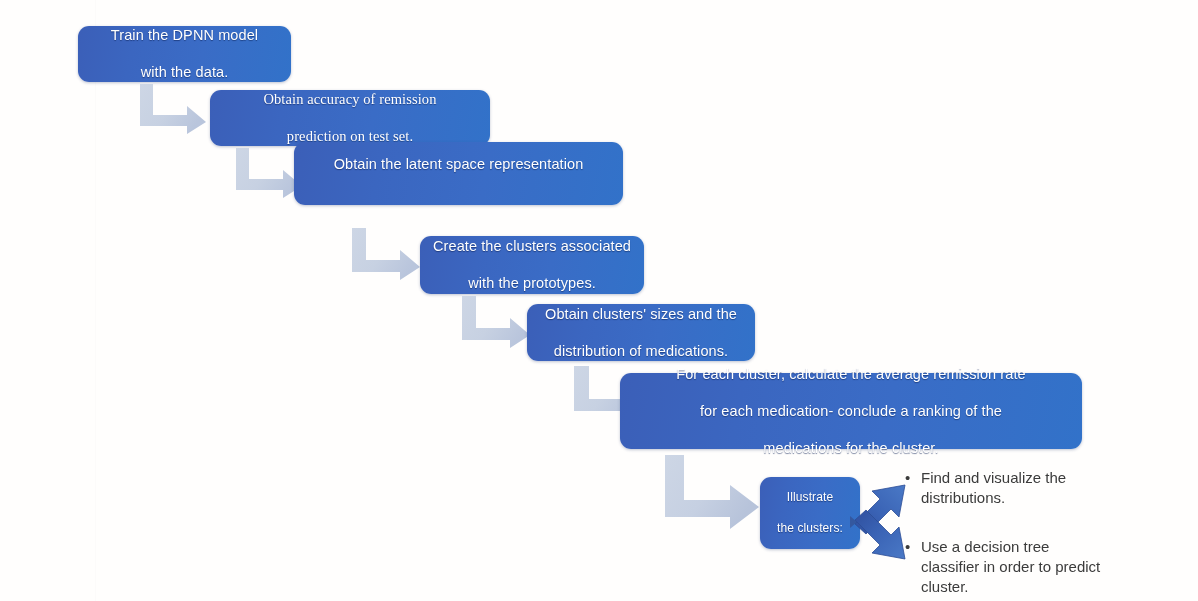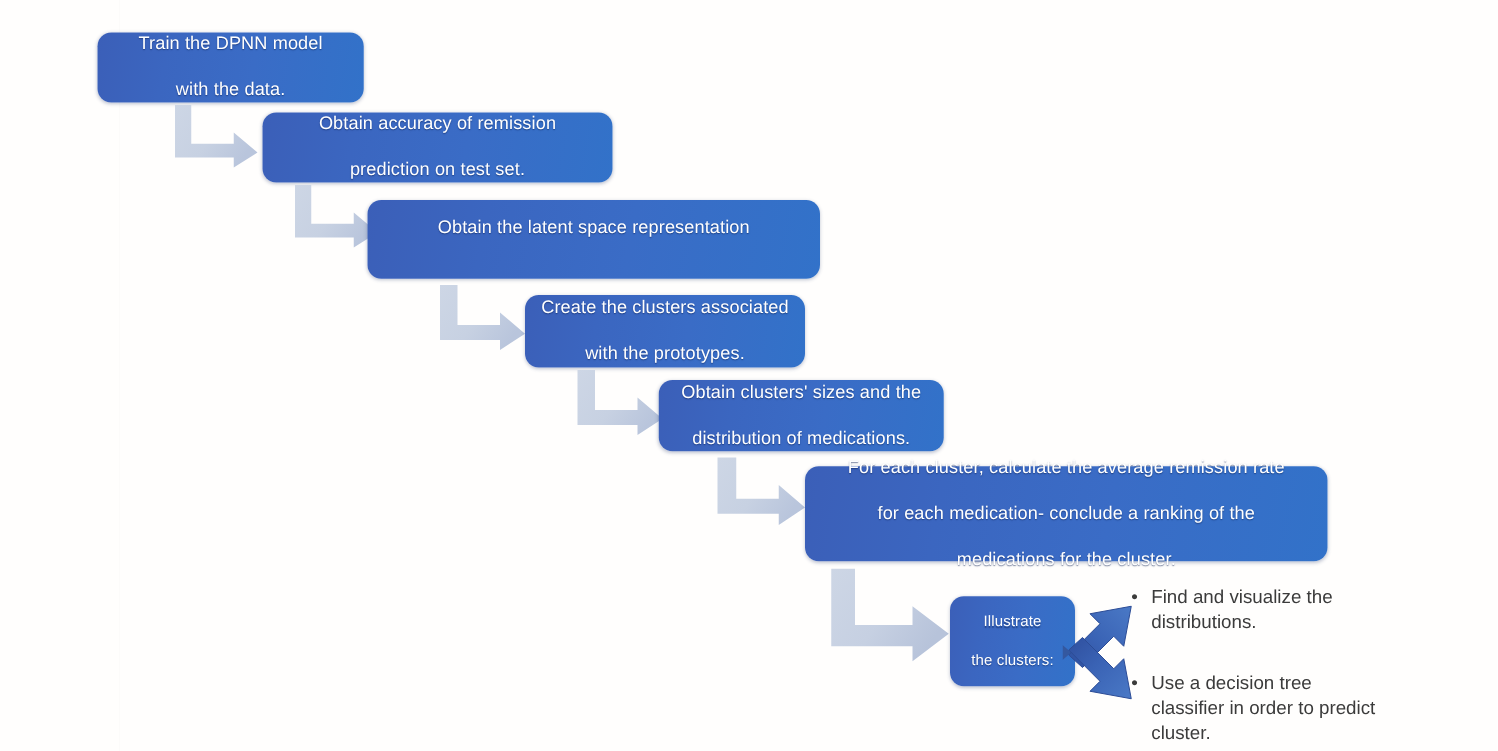--- a/index.html
+++ b/index.html
@@ -113,41 +113,41 @@
         <linearGradient id="gEl1" x1="0" y1="0" x2="1" y2="0.5">
           <stop offset="0%" stop-color="#cdd6e5"></stop>
           <stop offset="55%" stop-color="#c7d1e2"></stop>
           <stop offset="100%" stop-color="#b9c5dc"></stop>
         </linearGradient>
       </defs>
       <path d="M4 0 L17 0 L17 31 L51 31 L51 22 L70 38 L51 50 L51 42 L4 42 Z" fill="url(#gEl1)"></path>
     </svg>
   </div>
 
-  <div class="node" style="left:210px; top:90px; width:280px; height:56px;">
+  <div class="node" style="left:210px; top:90px; width:280px; height:56px;font-family:Liberation Serif, serif;">
     <span>
       <span>Obtain accuracy of remission</span><br>
       <span>prediction on test set.</span>
     </span>
   </div>
 
   <div class="elbow" style="left:232px; top:148px; width:78px; height:50px;">
     <svg width="78" height="50" viewBox="0 0 78 50" aria-hidden="true">
       <defs>
         <linearGradient id="gEl2" x1="0" y1="0" x2="1" y2="0.5">
           <stop offset="0%" stop-color="#cdd6e5"></stop>
           <stop offset="55%" stop-color="#c7d1e2"></stop>
           <stop offset="100%" stop-color="#b9c5dc"></stop>
         </linearGradient>
       </defs>
       <path d="M4 0 L17 0 L17 31 L51 31 L51 22 L70 38 L51 50 L51 42 L4 42 Z" fill="url(#gEl2)"></path>
     </svg>
   </div>
 
-  <div class="node" style="left:294px; top:160px; width:362px; height:63px;">
+  <div class="node" style="left:294px; top:142px; width:329px; height:63px;">
     <span>
       <span>Obtain the latent space representation</span><br>
     </span>
   </div>
 
   <div class="elbow" style="left:348px; top:228px; width:80px; height:52px;">
     <svg width="80" height="52" viewBox="0 0 80 52" aria-hidden="true">
       <defs>
         <linearGradient id="gEl3" x1="0" y1="0" x2="1" y2="0.5">
           <stop offset="0%" stop-color="#cdd6e5"></stop>
@@ -192,21 +192,21 @@
         <linearGradient id="gEl5" x1="0" y1="0" x2="1" y2="0.5">
           <stop offset="0%" stop-color="#cdd6e5"></stop>
           <stop offset="55%" stop-color="#c7d1e2"></stop>
           <stop offset="100%" stop-color="#b9c5dc"></stop>
         </linearGradient>
       </defs>
       <path d="M4 0 L19 0 L19 33 L53 33 L53 22 L74 40 L53 54 L53 45 L4 45 Z" fill="url(#gEl5)"></path>
     </svg>
   </div>
 
-  <div class="node" style="left:644px; top:373px; width:418px; height:76px;">
+  <div class="node" style="left:620px; top:373px; width:462px; height:76px;">
     <span>
       <span>For each cluster, calculate the average remission rate</span><br>
       <span>for each medication- conclude a ranking of the</span><br>
       <span>medications for the cluster.</span>
     </span>
   </div>
 
   <div class="elbow" style="left:660px; top:455px; width:108px; height:74px;">
     <svg width="108" height="74" viewBox="0 0 108 74" aria-hidden="true">
       <defs>

